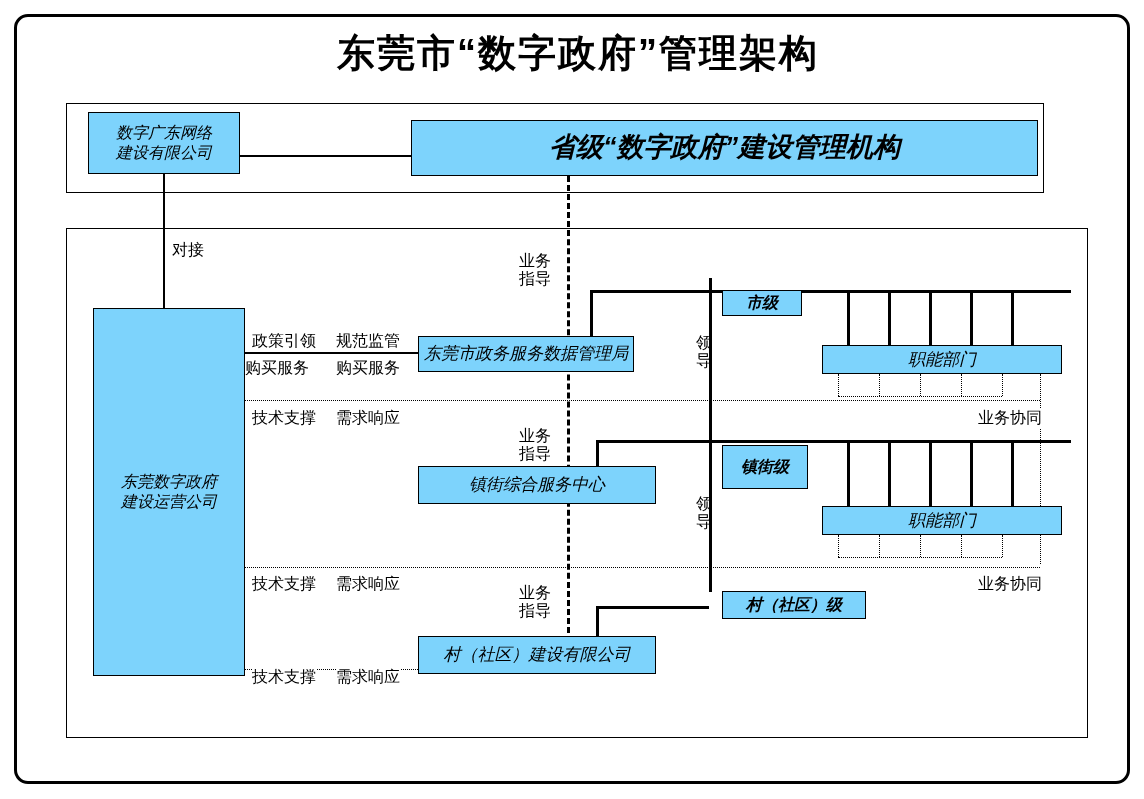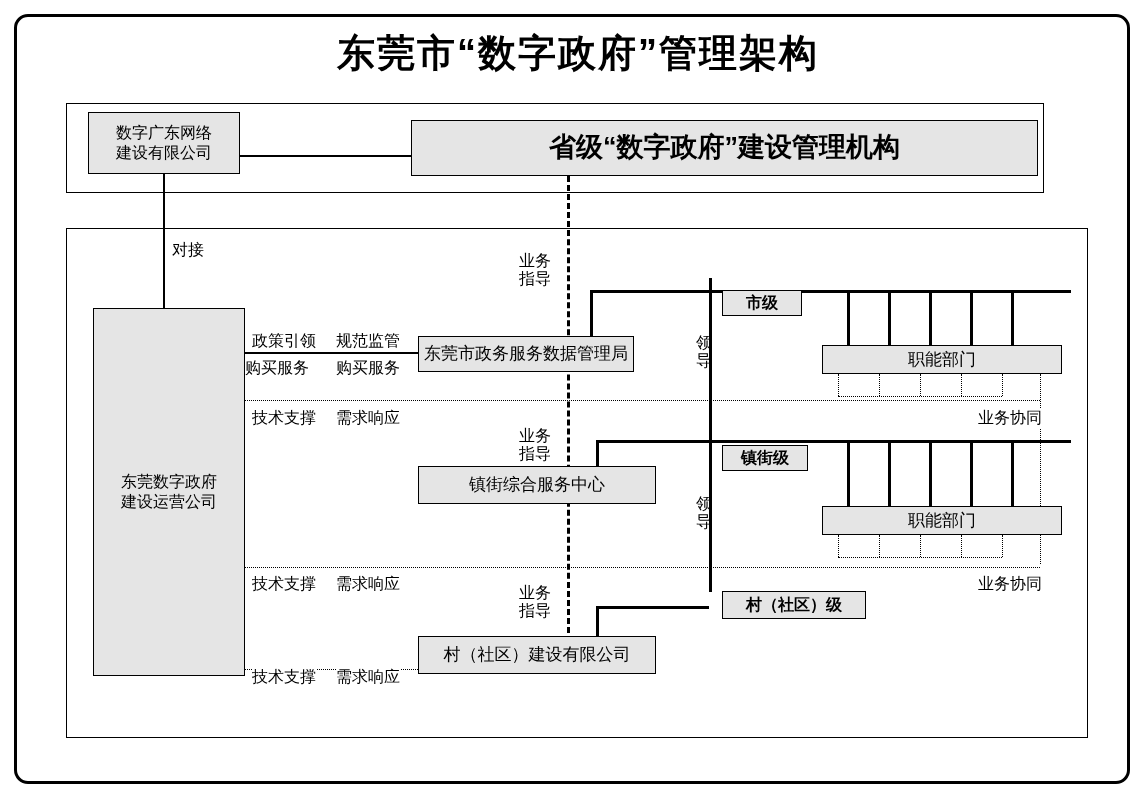--- a/index.html
+++ b/index.html
@@ -42,27 +42,28 @@
   .panel {
     position: absolute;
     border: 1.5px solid #000;
     box-sizing: border-box;
     background: transparent;
   }
   .box {
     position: absolute;
     border: 1.5px solid #000;
     box-sizing: border-box;
-    background: #e5e5e5;
+    background: #7dd3fc;
     display: flex;
     align-items: center;
     justify-content: center;
     text-align: center;
     color: #000;
     line-height: 1.25;
+    font-style: italic;
   }
   .label-plain {
     position: absolute;
     color: #000;
     white-space: nowrap;
   }
   .line {
     position: absolute;
     background: #000;
   }
@@ -157,21 +158,21 @@
   <div class="label-plain" style="left:252px; top:408px; font-size:16px; background:#fff;">技术支撑</div>
   <div class="label-plain" style="left:336px; top:408px; font-size:16px; background:#fff;">需求响应</div>
   <div class="label-plain" style="left:978px; top:408px; font-size:16px; background:#fff;">业务协同</div>
 
   <div class="label-plain" style="left:519px; top:427px; font-size:16px; line-height:1.15; white-space:pre-line; text-align:right;">业务
 指导</div>
 
   <div class="line hline thick" style="left:596px; top:440px; width:475px;"></div>
   <div class="line vline thick" style="left:596px; top:440px; height:62px;"></div>
 
-  <div class="box" style="left:722px; top:445px; width:86px; height:26px; font-size:16px; font-weight:bold;">镇街级</div>
+  <div class="box" style="left:722px; top:445px; width:86px; height:44px; font-size:16px; font-weight:bold;">镇街级</div>
 
   <div class="label-plain" style="left:696px; top:495px; font-size:16px; line-height:1.15; white-space:pre-line;">领
 导</div>
 
   <div class="box" style="left:418px; top:466px; width:238px; height:38px; font-size:17px;">镇街综合服务中心</div>
 
   <div class="line vline thick" style="left:847px; top:440px; height:66px;"></div>
   <div class="line vline thick" style="left:888px; top:440px; height:66px;"></div>
   <div class="line vline thick" style="left:929px; top:440px; height:66px;"></div>
   <div class="line vline thick" style="left:970px; top:440px; height:66px;"></div>

